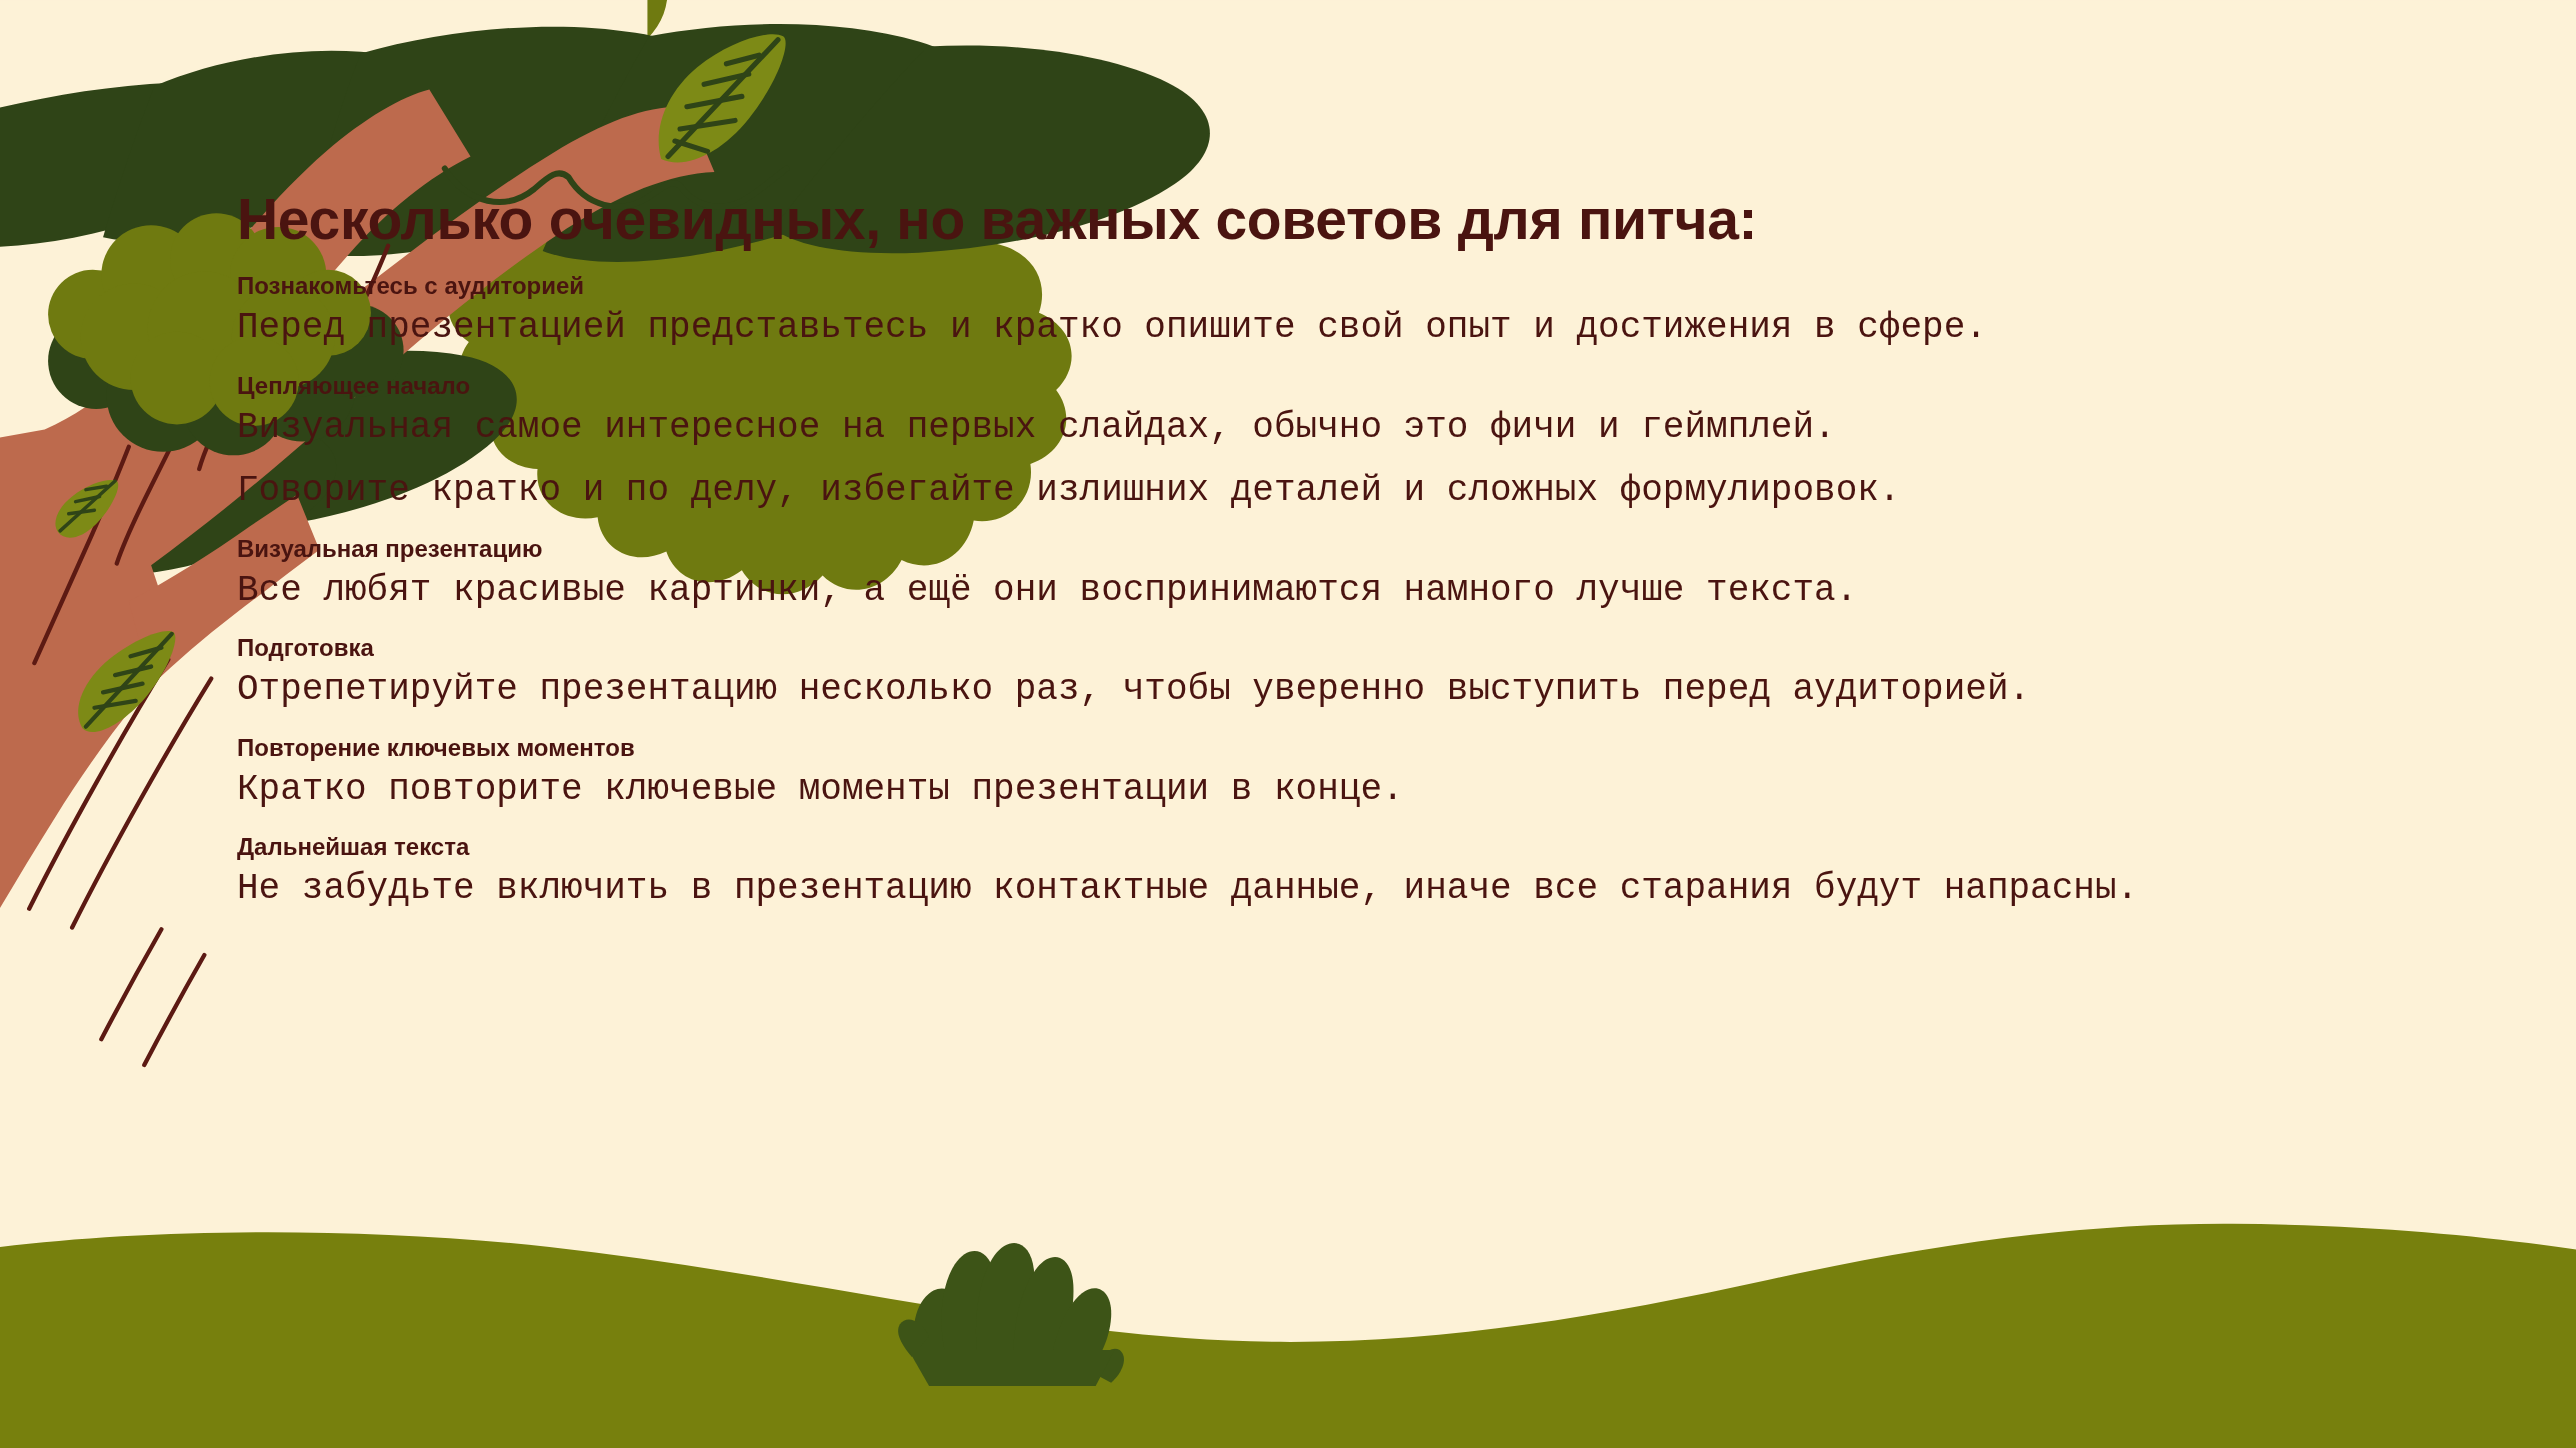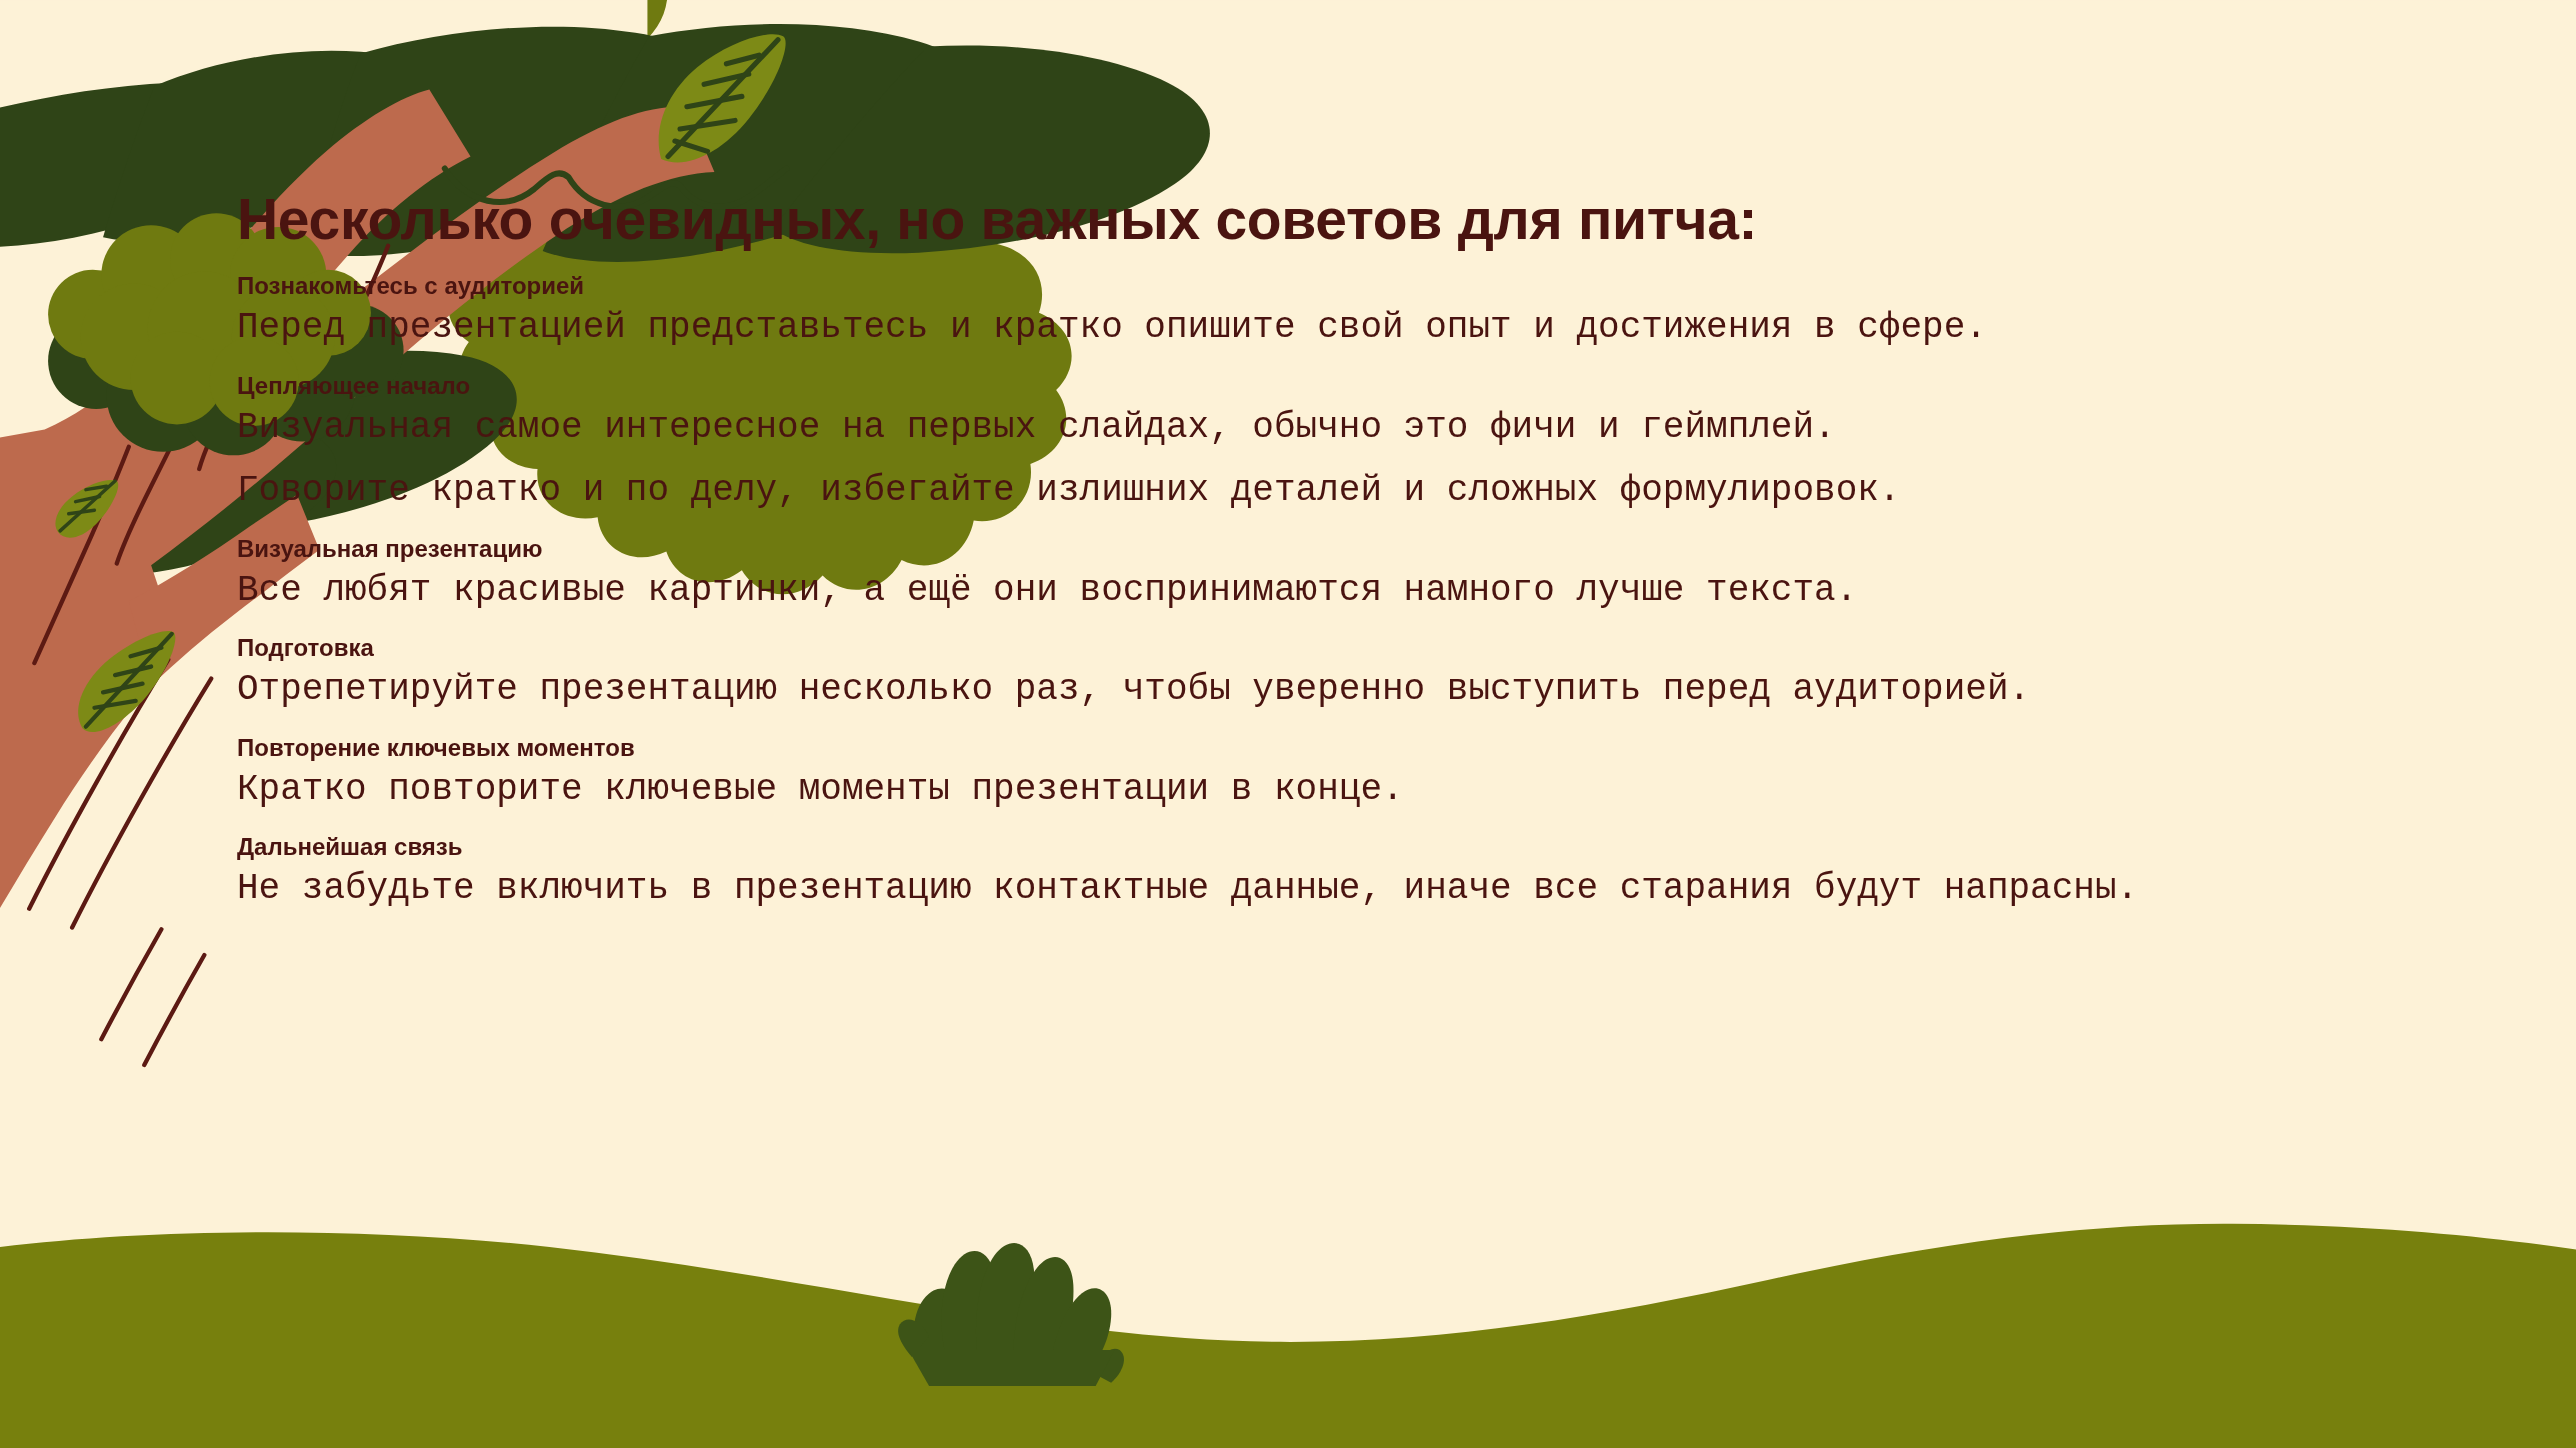--- a/index.html
+++ b/index.html
@@ -347,19 +347,19 @@
       <p class="tip-head">Подготовка</p>
       <p class="tip-body">Отрепетируйте презентацию несколько раз, чтобы уверенно выступить перед аудиторией.</p>
     </div>
 
     <div class="tip-block">
       <p class="tip-head">Повторение ключевых моментов</p>
       <p class="tip-body">Кратко повторите ключевые моменты презентации в конце.</p>
     </div>
 
     <div class="tip-block">
-      <p class="tip-head">Дальнейшая связь</p>
+      <p class="tip-head">Дальнейшая текста</p>
       <p class="tip-body">Не забудьте включить в презентацию контактные данные, иначе все старания будут напрасны.</p>
     </div>
 
   </div>
 </div>
 
 
 </body></html>

